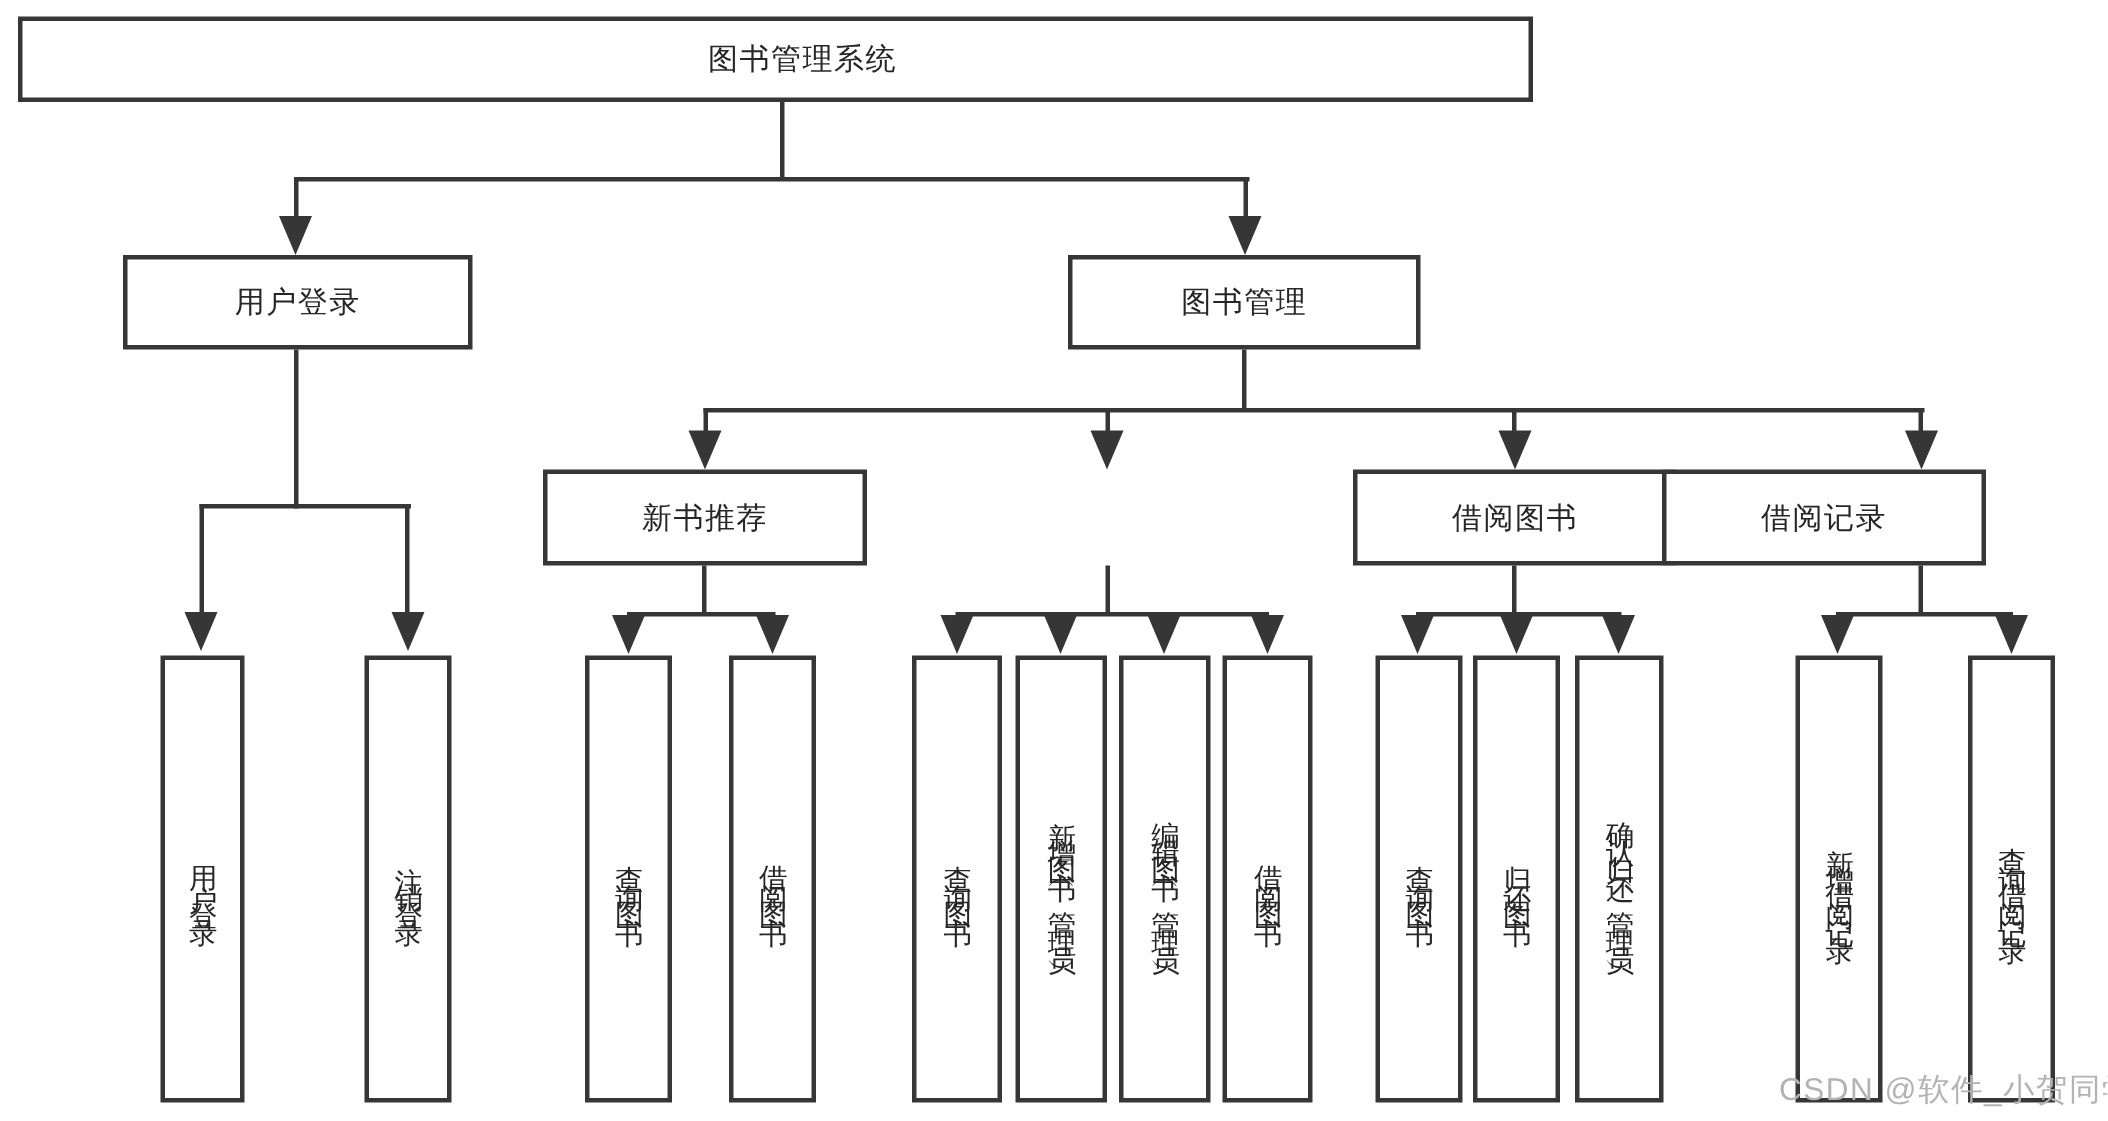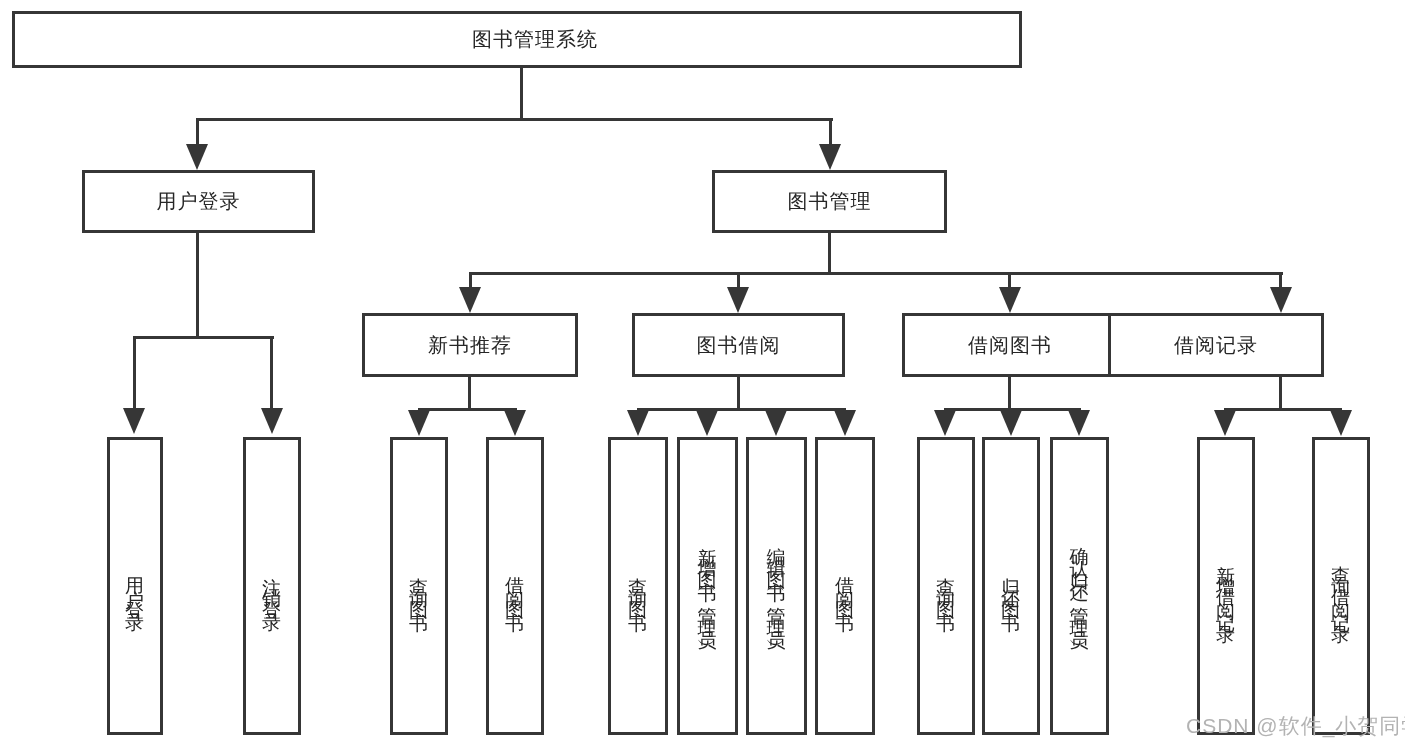--- a/index.html
+++ b/index.html
@@ -86,23 +86,20 @@
   <div class="line" style="left:737px; top:272px; width:3px; height:20px;"></div>
   <div class="arrow" style="left:727px; top:287px;"></div>
   <div class="line" style="left:1008px; top:272px; width:3px; height:20px;"></div>
   <div class="arrow" style="left:999px; top:287px;"></div>
   <div class="line" style="left:1279px; top:272px; width:3px; height:20px;"></div>
   <div class="arrow" style="left:1270px; top:287px;"></div>
 
   <div class="box" style="left:362px; top:313px; width:216px; height:64px;">
     <span class="hlabel">新书推荐</span>
   </div>
-  <div class="box" style="left:632px; top:313px; width:213px; height:64px;">
-    <span class="hlabel">图书借阅</span>
-  </div>
   <div class="box" style="left:902px; top:313px; width:216px; height:64px;">
     <span class="hlabel">借阅图书</span>
   </div>
   <div class="box" style="left:1108px; top:313px; width:216px; height:64px;">
     <span class="hlabel">借阅记录</span>
   </div>
 
   <div class="line" style="left:468px; top:377px; width:3px; height:33px;"></div>
   <div class="line" style="left:418px; top:408px; width:99px; height:3px;"></div>
   <div class="arrow" style="left:408px; top:410px;"></div>

